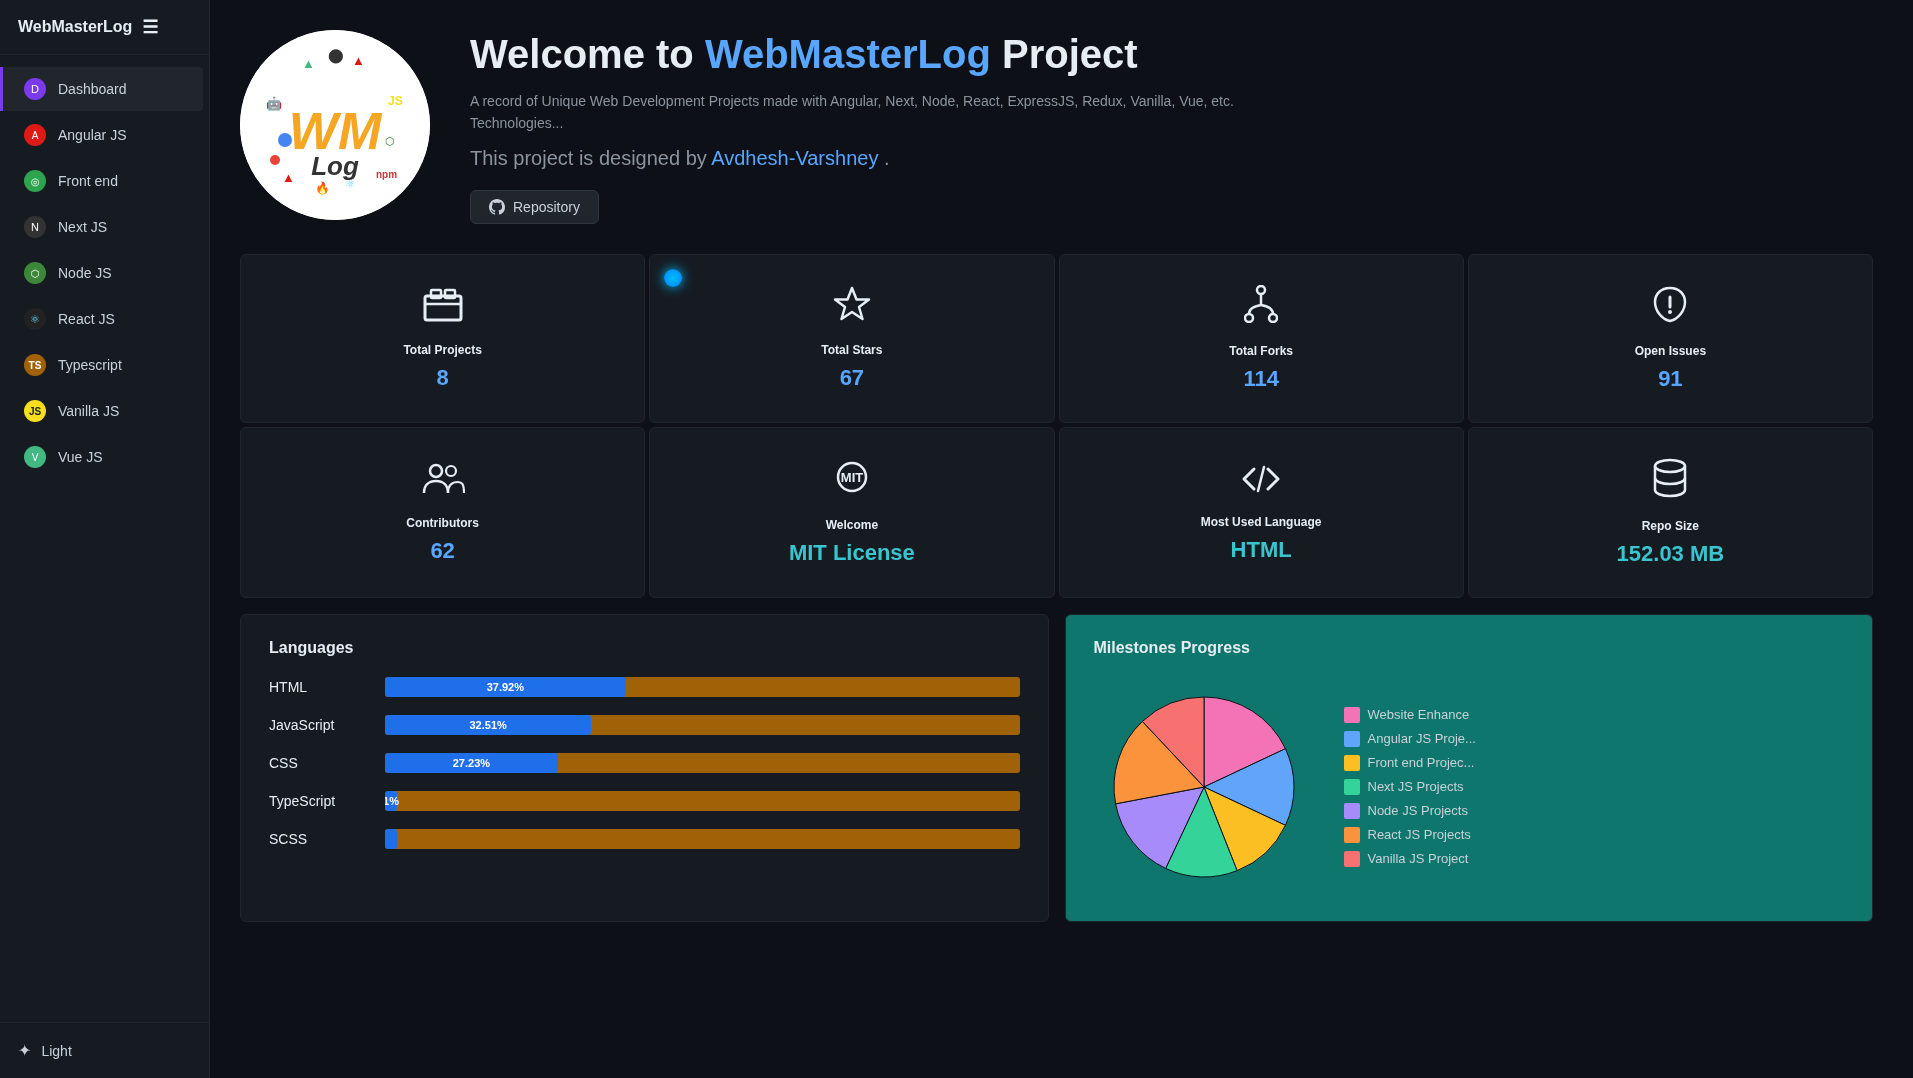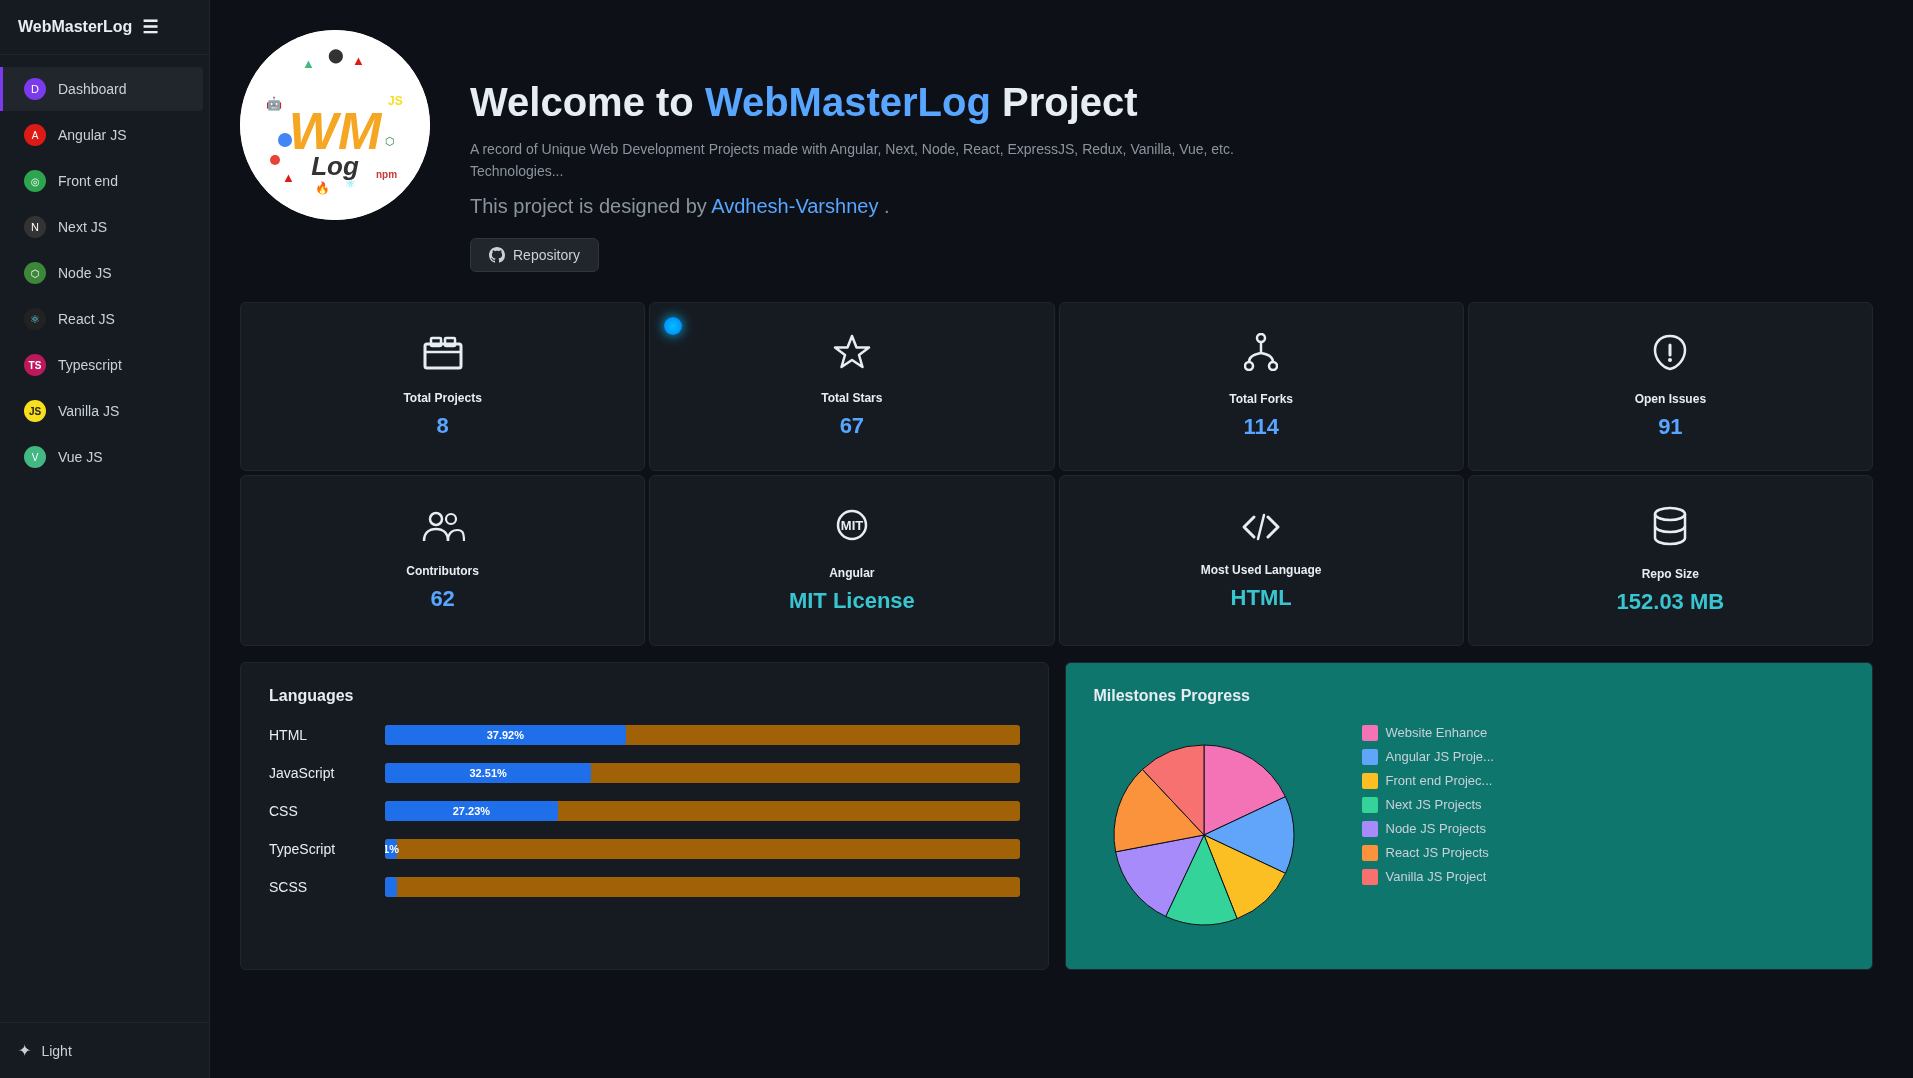--- a/index.html
+++ b/index.html
@@ -71,21 +71,21 @@
       justify-content: center;
       font-size: 13px;
       flex-shrink: 0;
     }
     .icon-dashboard { background: #7c3aed; color: #fff; font-size: 11px; }
     .icon-angular { background: #dd1b16; color: #fff; font-size: 10px; }
     .icon-frontend { background: #2ea44f; color: #fff; font-size: 10px; border-radius: 50%; }
     .icon-nextjs { background: #333; color: #fff; font-size: 11px; }
     .icon-nodejs { background: #3c873a; color: #fff; font-size: 10px; }
     .icon-reactjs { background: #222; color: #61dafb; font-size: 11px; }
-    .icon-typescript { background: #be185d; color: #fff; font-size: 10px; font-weight: bold; }
+    .icon-typescript { background: #a16207; color: #fff; font-size: 10px; font-weight: bold; }
     .icon-vanillajs { background: #f7df1e; color: #222; font-size: 10px; font-weight: bold; }
     .icon-vuejs { background: #42b883; color: #fff; font-size: 10px; }
 
     .sidebar-bottom {
       padding: 18px;
       border-top: 1px solid #21262d;
     }
     .light-toggle {
       display: flex;
       align-items: center;
@@ -123,21 +123,20 @@
       position: relative;
     }
 
     .header-text { flex: 1; }
     .welcome-title {
       font-size: 40px;
       font-weight: 800;
       color: #e6edf3;
       margin-bottom: 12px;
       line-height: 1.2;
-      margin-top: 48px;
     }
     .welcome-title span.highlight { color: #58a6ff; }
     .desc-text {
       font-size: 14px;
       color: #8b949e;
       line-height: 1.6;
       margin-bottom: 12px;
       max-width: 820px;
     }
     .designer-text {
@@ -264,22 +263,22 @@
     .milestones-panel {
       background: #0f766e;
       border: 1px solid #21262d;
       border-radius: 6px;
       padding: 24px 28px;
     }
 
     
     .chart-area {
       display: flex;
-      align-items: flex-start;
-      gap: 48px;
+      align-items: center;
+      gap: 30px;
       margin-top: 20px;
     }
     .pie-svg { flex-shrink: 0; }
     .legend { display: flex; flex-direction: column; gap: 8px; }
     .legend-item {
       display: flex;
       align-items: center;
       gap: 8px;
       font-size: 13px;
       color: #c9d1d9;
@@ -454,21 +453,21 @@
     <path d="M27 32 C27 24 31 21 37 21 C41 21 43 23 43 32" stroke="#e6edf3" stroke-width="2.2" fill="none"></path>
   </svg></div>
         <div class="stat-label">Contributors</div>
         <div class="stat-value">62</div>
       </div>
       <div class="stat-card">
         <div class="stat-icon"><svg width="32" height="38" viewBox="0 0 32 38" fill="none" xmlns="http://www.w3.org/2000/svg">
     <circle cx="16" cy="18" r="14" stroke="#e6edf3" stroke-width="2.5"></circle>
     <text x="16" y="23" text-anchor="middle" font-size="13" font-weight="bold" fill="#e6edf3">MIT</text>
   </svg></div>
-        <div class="stat-label">Angular</div>
+        <div class="stat-label">Welcome</div>
         <div class="stat-value" style="color: rgb(57, 197, 207);">MIT License</div>
       </div>
       <div class="stat-card">
         <div class="stat-icon"><svg width="42" height="30" viewBox="0 0 42 30" fill="none" xmlns="http://www.w3.org/2000/svg">
     <polyline points="14,5 4,15 14,25" stroke="#e6edf3" stroke-width="3" stroke-linecap="round" stroke-linejoin="round" fill="none"></polyline>
     <polyline points="28,5 38,15 28,25" stroke="#e6edf3" stroke-width="3" stroke-linecap="round" stroke-linejoin="round" fill="none"></polyline>
     <line x1="24" y1="3" x2="18" y2="27" stroke="#e6edf3" stroke-width="2.5" stroke-linecap="round"></line>
   </svg></div>
         <div class="stat-label">Most Used Language</div>
         <div class="stat-value" style="color: rgb(57, 197, 207);">HTML</div>

